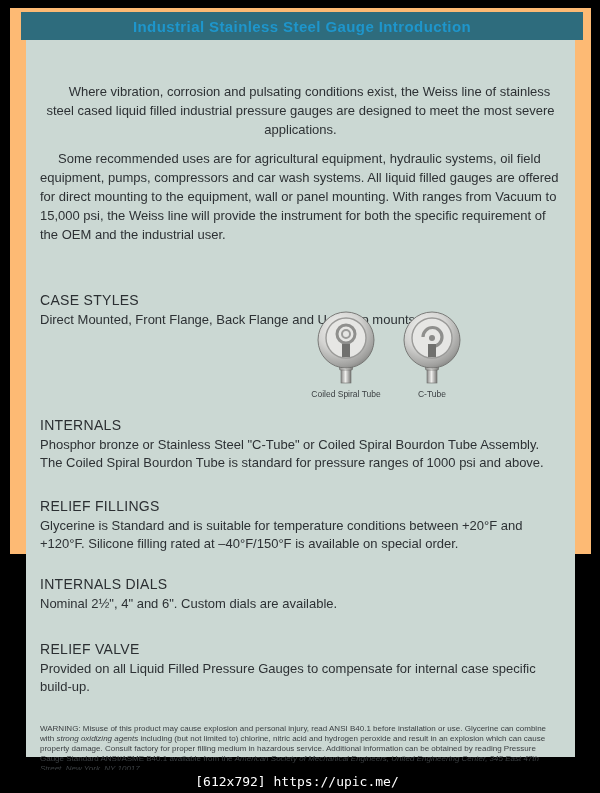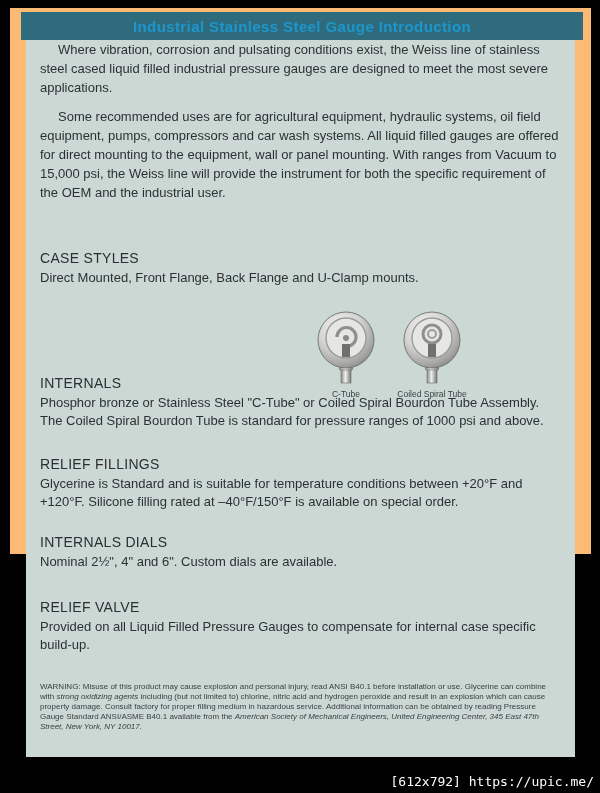--- a/index.html
+++ b/index.html
@@ -18,21 +18,21 @@
   .header-bar .title{
     color:#1e96cc;font-size:15px;font-weight:bold;letter-spacing:.4px;
   }
   .panel{
     position:relative;margin:0 16px;height:717px;background:#cbd8d3;
     padding:0 14px;box-sizing:border-box;color:#2d3134;
   }
   p.body-text{
     margin:0;font-size:13px;line-height:19px;text-indent:18px;
   }
-  .p1{}
+  .p1{padding-top:42px;text-align:center;}
   .p2{margin-top:10px !important;}
   .section{margin:0;}
   .section h2{
     margin:0;font-size:14px;font-weight:normal;letter-spacing:.3px;color:#2b2f32;
   }
   .section .sec-body{
     margin:3px 0 0 0;font-size:13px;line-height:18px;text-indent:0;
   }
   .sec-case{margin-top:48px;}
   .sec-internals{margin-top:88px;}
@@ -47,21 +47,21 @@
   .gauge .caption{
     font-size:8.5px;color:#3a3e41;margin-top:2px;white-space:nowrap;
   }
   .warning{
     margin-top:28px;font-size:8px;line-height:10px;color:#3c4043;
   }
   .warning b{font-weight:normal;}
   .warning i{font-style:italic;}
   .footer-bar{
     position:absolute;left:0;bottom:0;width:600px;height:23px;background:#000;
-    display:flex;align-items:center;justify-content:flex-end;
+    display:flex;align-items:center;justify-content:center;
   }
   .watermark{
     color:#fff;font-family:"DejaVu Sans Mono", monospace;
     font-size:13px;padding-right:6px;letter-spacing:0;
   }
 </style>
 </head>
 <body>
 
 <div class="page">
@@ -77,20 +77,45 @@
 
     <div class="section sec-case">
       <h2>CASE STYLES</h2>
       <p class="sec-body">Direct Mounted, Front Flange, Back Flange and U-Clamp mounts.</p>
     </div>
 
     <div class="figure">
       <div class="gauge">
         <svg width="60" height="76" viewBox="0 0 60 76">
           <defs>
+            <radialGradient id="g2o" cx="38%" cy="30%" r="78%">
+              <stop offset="0%" stop-color="#f4f4f2"></stop>
+              <stop offset="50%" stop-color="#d3d3d1"></stop>
+              <stop offset="85%" stop-color="#a0a09e"></stop>
+              <stop offset="100%" stop-color="#7d7d7b"></stop>
+            </radialGradient>
+            <linearGradient id="g2s" x1="0" y1="0" x2="1" y2="0">
+              <stop offset="0%" stop-color="#8a8a88"></stop>
+              <stop offset="45%" stop-color="#eeeeec"></stop>
+              <stop offset="100%" stop-color="#757573"></stop>
+            </linearGradient>
+          </defs>
+          <rect x="25" y="55" width="10" height="17" fill="url(#g2s)" stroke="#6c6c6a" stroke-width="0.6"></rect>
+          <rect x="23.5" y="55" width="13" height="4" rx="1" fill="url(#g2s)" stroke="#6c6c6a" stroke-width="0.6"></rect>
+          <circle cx="30" cy="29" r="28" fill="url(#g2o)" stroke="#6f6f6d" stroke-width="0.9"></circle>
+          <circle cx="30" cy="27" r="20" fill="#e6e6e4" stroke="#9a9a98" stroke-width="1.4"></circle>
+          <circle cx="30" cy="23" r="9" fill="none" stroke="#8f8f8d" stroke-width="3"></circle>
+          <circle cx="30" cy="23" r="4" fill="none" stroke="#9c9c9a" stroke-width="2"></circle>
+          <rect x="26" y="33" width="8" height="13" fill="#70706e"></rect>
+        </svg>
+        <span class="caption">Coiled Spiral Tube</span>
+      </div>
+      <div class="gauge">
+        <svg width="60" height="76" viewBox="0 0 60 76">
+          <defs>
             <radialGradient id="g1o" cx="38%" cy="30%" r="78%">
               <stop offset="0%" stop-color="#f4f4f2"></stop>
               <stop offset="50%" stop-color="#d3d3d1"></stop>
               <stop offset="85%" stop-color="#a0a09e"></stop>
               <stop offset="100%" stop-color="#7d7d7b"></stop>
             </radialGradient>
             <linearGradient id="g1s" x1="0" y1="0" x2="1" y2="0">
               <stop offset="0%" stop-color="#8a8a88"></stop>
               <stop offset="45%" stop-color="#eeeeec"></stop>
               <stop offset="100%" stop-color="#757573"></stop>
@@ -98,45 +123,20 @@
           </defs>
           <rect x="25" y="55" width="10" height="17" fill="url(#g1s)" stroke="#6c6c6a" stroke-width="0.6"></rect>
           <rect x="23.5" y="55" width="13" height="4" rx="1" fill="url(#g1s)" stroke="#6c6c6a" stroke-width="0.6"></rect>
           <circle cx="30" cy="29" r="28" fill="url(#g1o)" stroke="#6f6f6d" stroke-width="0.9"></circle>
           <circle cx="30" cy="27" r="20" fill="#e6e6e4" stroke="#9a9a98" stroke-width="1.4"></circle>
           <path d="M 21 26 a 9.5 9.5 0 1 1 9.5 9.5" fill="none" stroke="#8f8f8d" stroke-width="3.2"></path>
           <rect x="26" y="33" width="8" height="13" fill="#70706e"></rect>
           <circle cx="30" cy="27" r="3" fill="#8a8a88"></circle>
         </svg>
         <span class="caption">C-Tube</span>
-      </div>
-      <div class="gauge">
-        <svg width="60" height="76" viewBox="0 0 60 76">
-          <defs>
-            <radialGradient id="g2o" cx="38%" cy="30%" r="78%">
-              <stop offset="0%" stop-color="#f4f4f2"></stop>
-              <stop offset="50%" stop-color="#d3d3d1"></stop>
-              <stop offset="85%" stop-color="#a0a09e"></stop>
-              <stop offset="100%" stop-color="#7d7d7b"></stop>
-            </radialGradient>
-            <linearGradient id="g2s" x1="0" y1="0" x2="1" y2="0">
-              <stop offset="0%" stop-color="#8a8a88"></stop>
-              <stop offset="45%" stop-color="#eeeeec"></stop>
-              <stop offset="100%" stop-color="#757573"></stop>
-            </linearGradient>
-          </defs>
-          <rect x="25" y="55" width="10" height="17" fill="url(#g2s)" stroke="#6c6c6a" stroke-width="0.6"></rect>
-          <rect x="23.5" y="55" width="13" height="4" rx="1" fill="url(#g2s)" stroke="#6c6c6a" stroke-width="0.6"></rect>
-          <circle cx="30" cy="29" r="28" fill="url(#g2o)" stroke="#6f6f6d" stroke-width="0.9"></circle>
-          <circle cx="30" cy="27" r="20" fill="#e6e6e4" stroke="#9a9a98" stroke-width="1.4"></circle>
-          <circle cx="30" cy="23" r="9" fill="none" stroke="#8f8f8d" stroke-width="3"></circle>
-          <circle cx="30" cy="23" r="4" fill="none" stroke="#9c9c9a" stroke-width="2"></circle>
-          <rect x="26" y="33" width="8" height="13" fill="#70706e"></rect>
-        </svg>
-        <span class="caption">Coiled Spiral Tube</span>
       </div>
     </div>
 
     <div class="section sec-internals">
       <h2>INTERNALS</h2>
       <p class="sec-body">Phosphor bronze or Stainless Steel "C-Tube" or Coiled Spiral Bourdon Tube Assembly. The Coiled Spiral Bourdon Tube is standard for pressure ranges of 1000 psi and above.</p>
     </div>
 
     <div class="section sec-liquid">
       <h2>RELIEF FILLINGS</h2>

